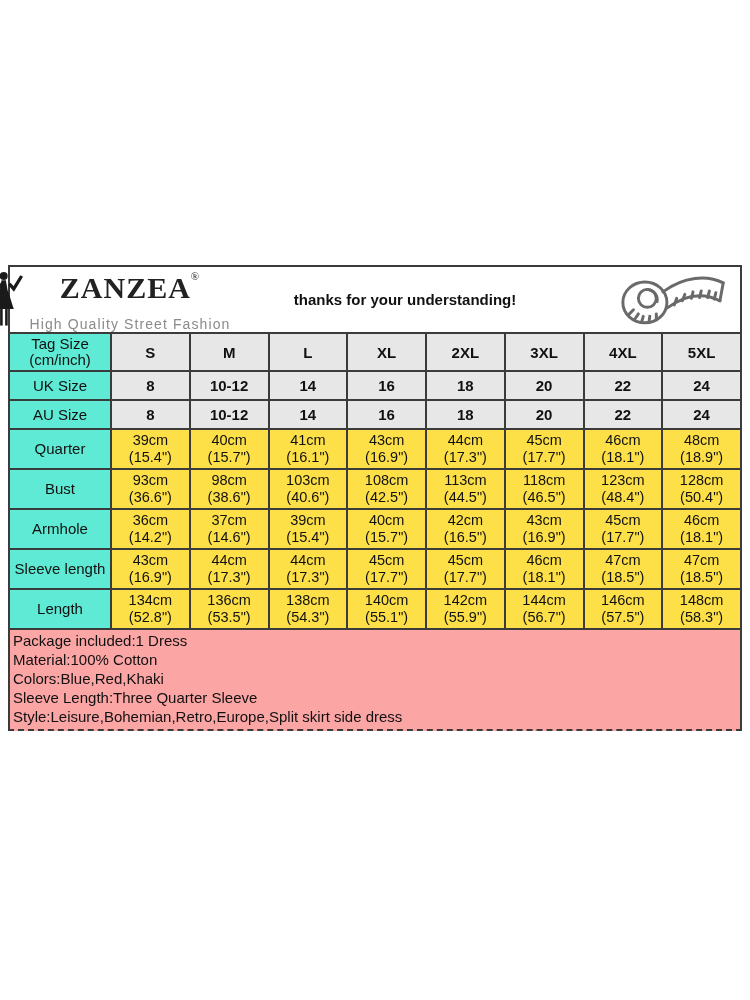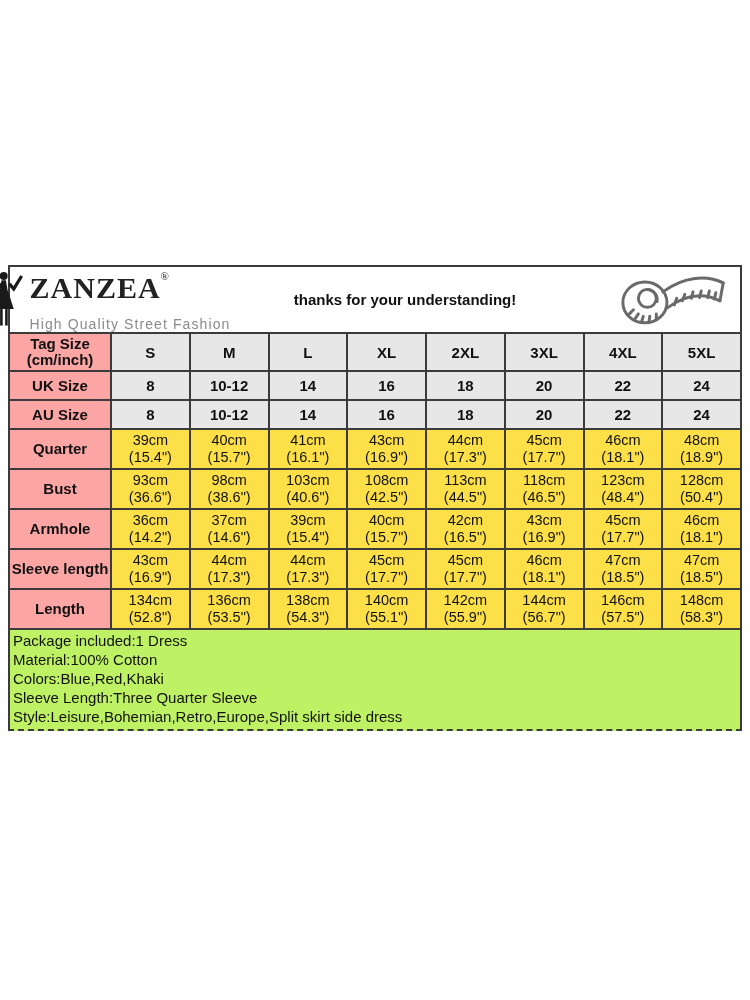--- a/index.html
+++ b/index.html
@@ -10,51 +10,51 @@
   }
   .sheet{position:absolute;left:8px;top:265px;width:734px;}
 
   
   .band{
     box-sizing:border-box;border:2px solid #3b3b3b;height:69px;
     display:flex;align-items:center;background:#ffffff;
   }
   .logo{width:198px;display:flex;align-items:center;justify-content:center;gap:2px;padding-top:2px;}
   .logo-fig{flex:0 0 auto;}
-  .wordmark-wrap{display:flex;flex-direction:column;line-height:1;}
+  .wordmark-wrap{display:flex;flex-direction:column;align-items:center;line-height:1;}
   .wordmark{
     font-family:"Liberation Serif", serif;font-weight:bold;font-size:30px;
     letter-spacing:1px;color:#222;line-height:1;
   }
   .wordmark sup{font-size:11px;vertical-align:18px;font-weight:normal;}
   .tagline{font-size:14px;color:#8a8a8a;letter-spacing:1.1px;margin-top:14px;white-space:nowrap;}
   .notice{flex:1;text-align:center;font-weight:bold;font-size:15px;line-height:21px;padding:0 4px;}
   .tape{width:138px;display:flex;align-items:center;justify-content:center;}
 
   
   table.size-table{
     width:100%;border-collapse:collapse;table-layout:fixed;margin-top:-2px;
     background:#fff;
   }
   table.size-table th, table.size-table td{
     border:2px solid #3b3b3b;text-align:center;vertical-align:middle;
     padding:2px 1px;font-size:15px;overflow:hidden;
   }
-  table.size-table th{background:#fca5a5;font-weight:bold;line-height:16px;}
+  table.size-table th{background:#5eead4;font-weight:normal;line-height:16px;}
   tr.size td{background:#e7e7e7;font-weight:bold;height:23px;}
   tr.measure td{background:#fde047;font-weight:normal;line-height:17px;height:34px;font-size:14.5px;}
   tr.measure th{height:34px;}
   col.lbl{width:102px;}
 
   
   .notes{
     box-sizing:border-box;margin-top:-2px;
     border-left:2px solid #3b3b3b;border-right:2px solid #3b3b3b;
     border-bottom:2px dashed #3b3b3b;border-top:2px solid #3b3b3b;
-    padding:1px 6px 3px 3px;background:#bef264;
+    padding:1px 6px 3px 3px;background:#fca5a5;
   }
   .note-line{font-size:15px;line-height:19px;white-space:nowrap;}
 </style>
 </head>
 <body>
 
 <div class="sheet">
 
   <div class="band">
     <div class="logo">

